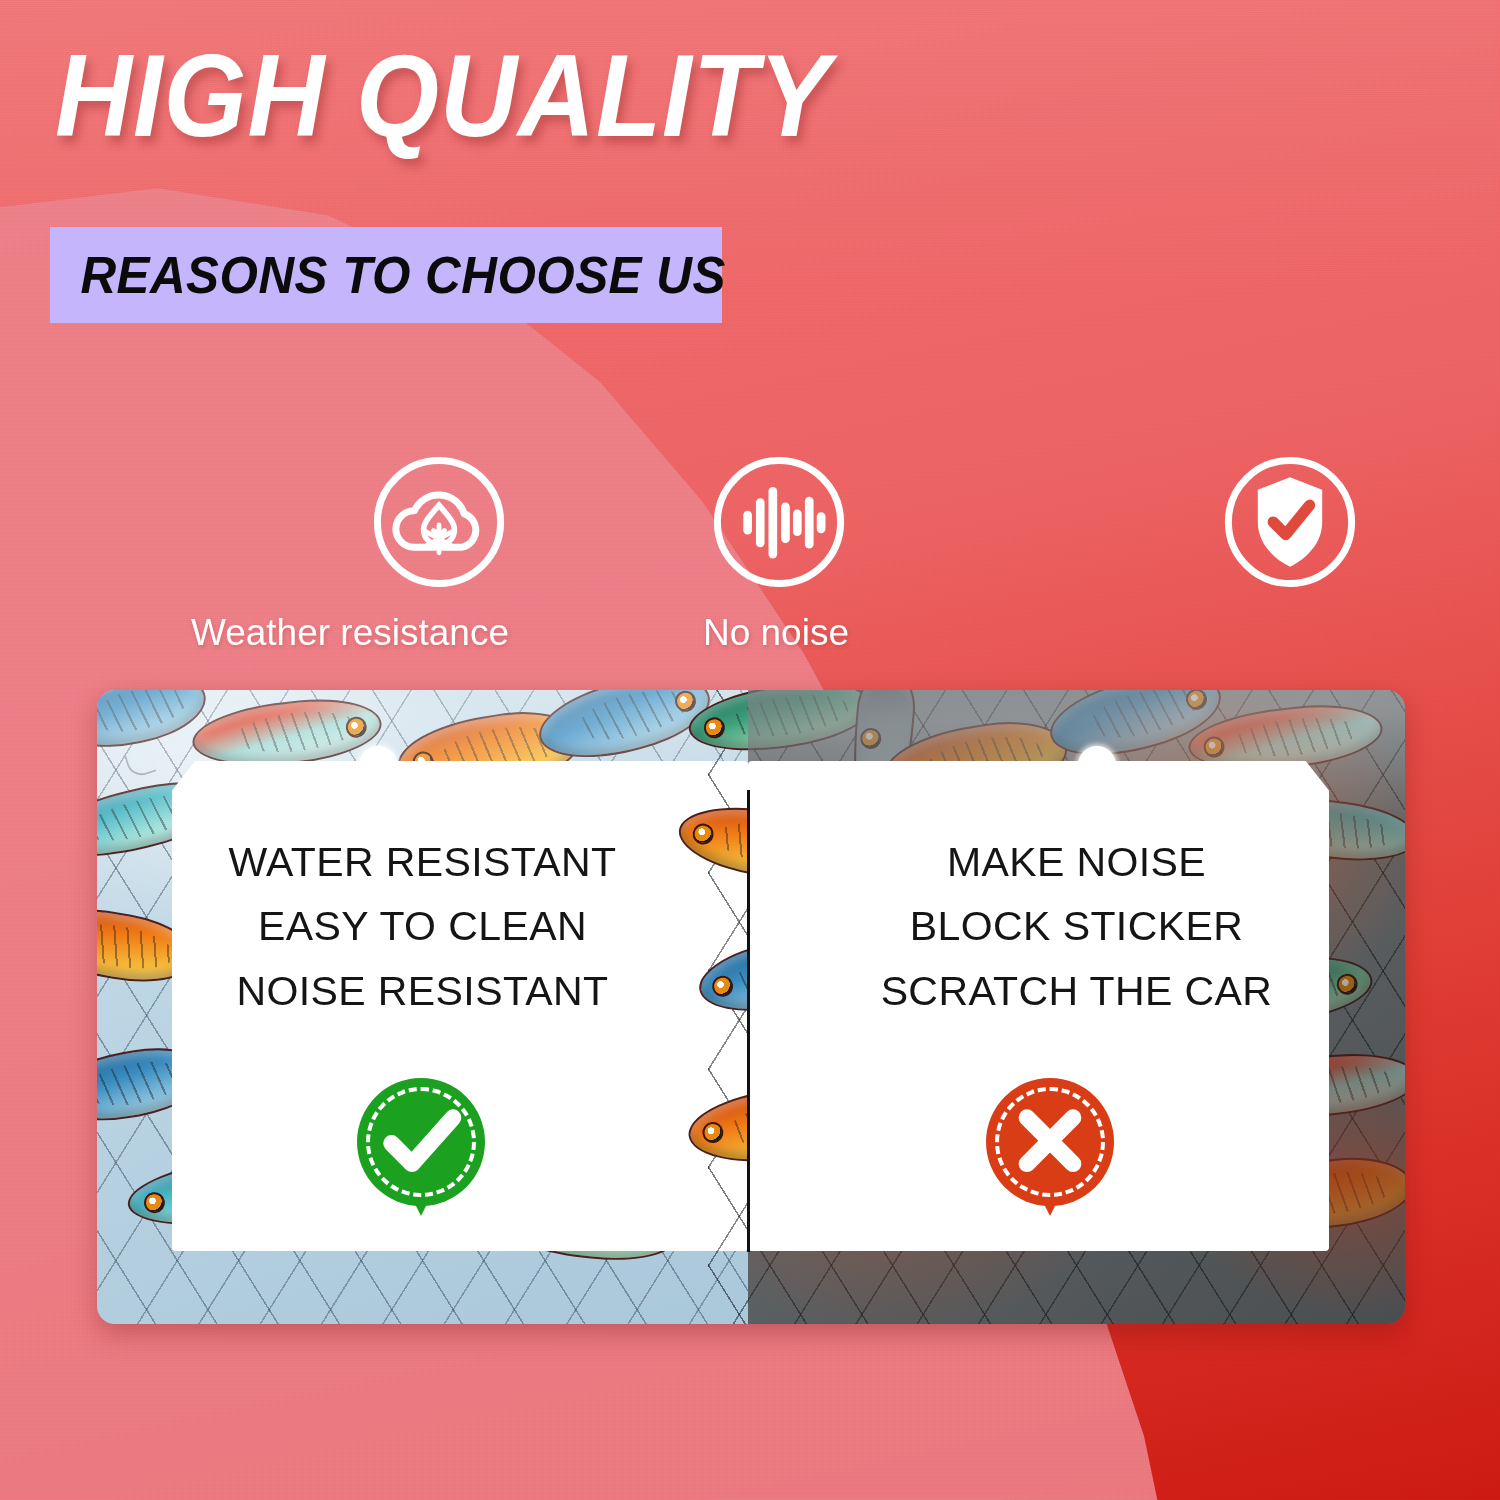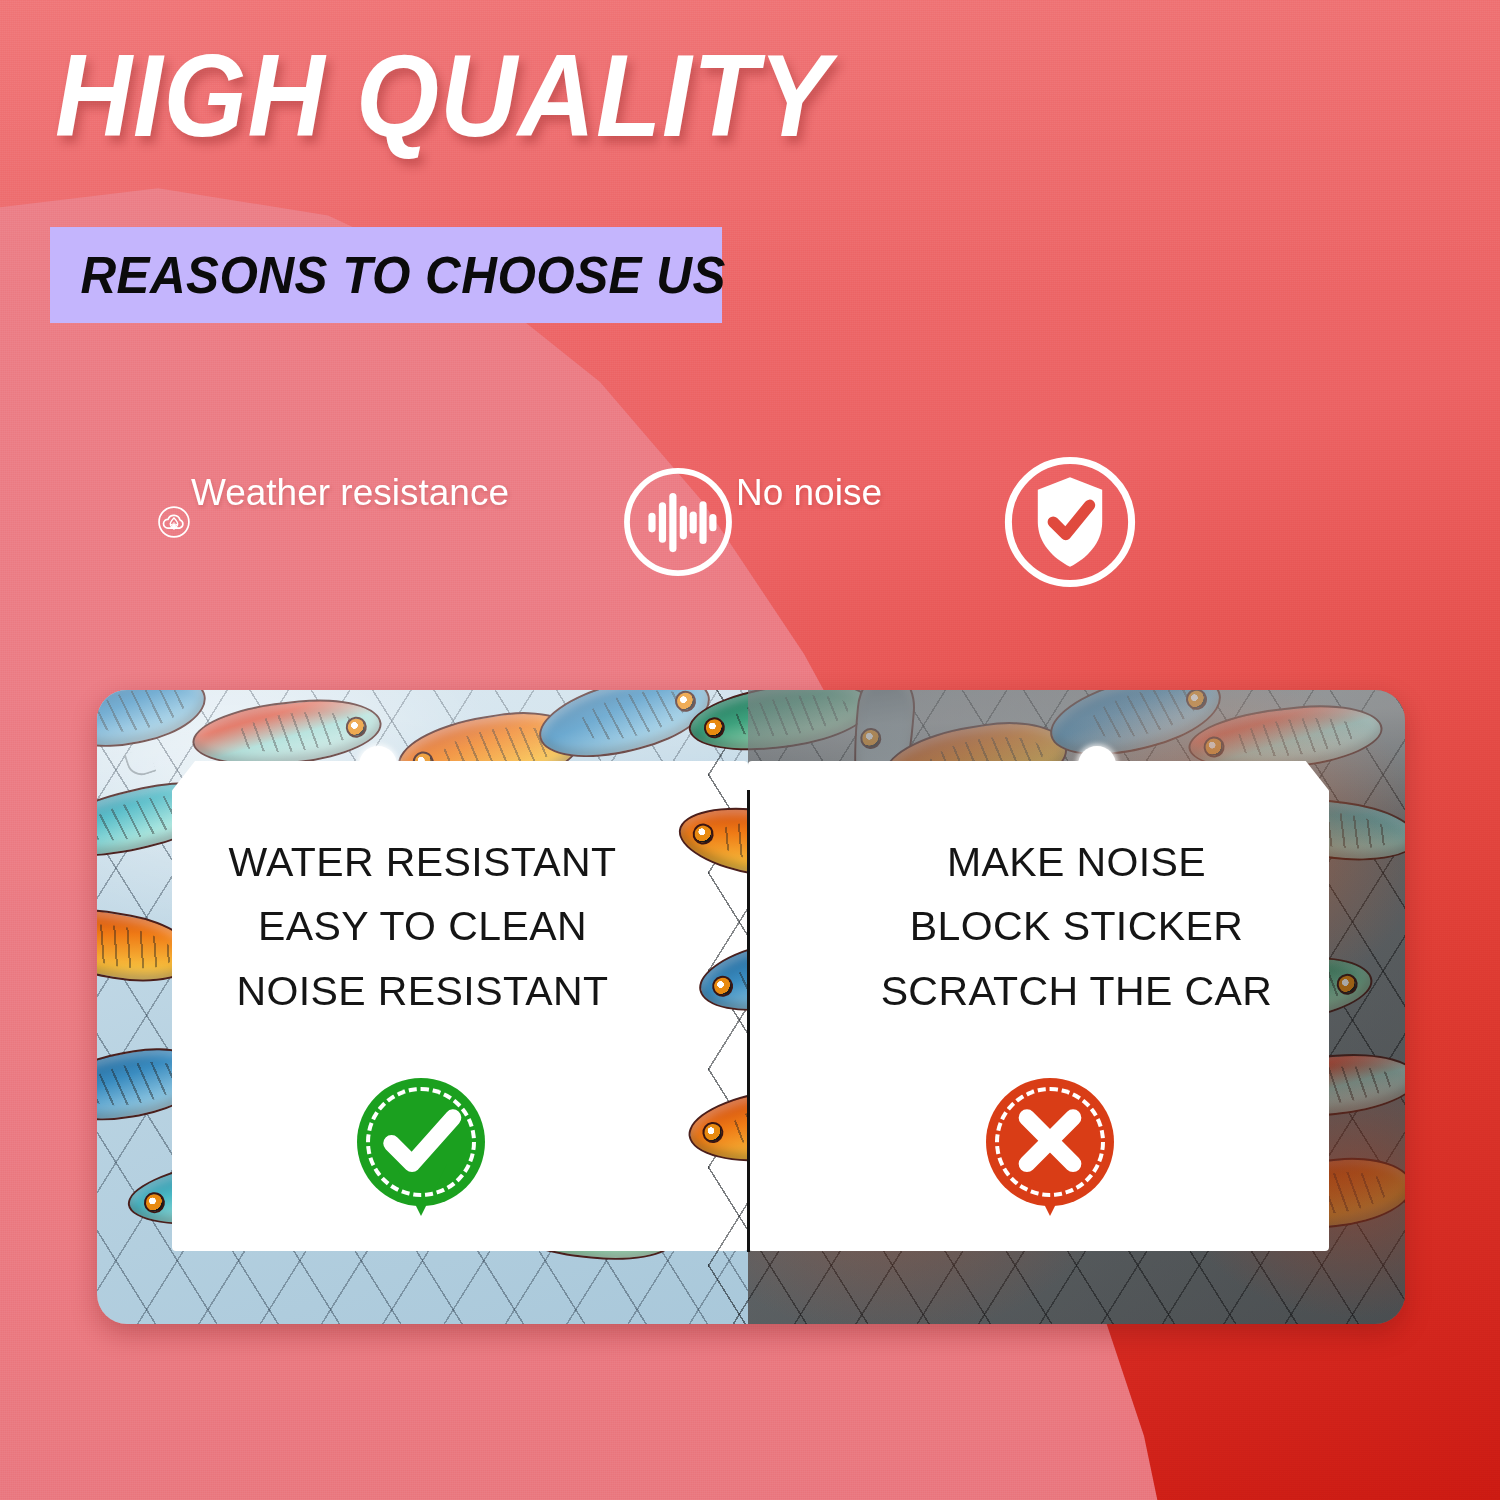--- a/index.html
+++ b/index.html
@@ -60,37 +60,37 @@
     font-size: 52px; font-weight: 700; font-style: italic;
     color: #0b0b0b; letter-spacing: .5px;
     transform: scaleX(.95); transform-origin: left center;
     padding-left: 32px; white-space: nowrap;
   }
 
   
   .features { position: absolute; left: 0; top: 452px; width: 1500px; }
   .feature {
     position: absolute; top: 0;
-    display: flex; flex-direction: row; align-items: flex-start;
+    display: flex; flex-direction: column; align-items: flex-end;
   }
   .feature-f1 { left: 157px; width: 352px; }
-  .feature-f2 { left: 620px; width: 262px; }
+  .feature-f2 { left: 587px; width: 262px; }
   .feature-f3 { left: 1000px; width: 360px; }
   .feature-icon { width: 140px; height: 140px; }
   .feature-label {
     margin-top: 20px;
     font-size: 37px; color: #ffffff; white-space: nowrap;
     text-shadow: 1px 2px 4px rgba(130,25,25,.22);
   }
 
   
   .frame-wrap {
     position: absolute; left: 97px; top: 690px;
     width: 1308px; height: 634px;
-    border-radius: 30px;
+    border-radius: 18px;
     overflow: hidden;
     box-shadow: 0 10px 26px rgba(110,12,12,.30);
   }
   .plate-half { position: absolute; top: 0; height: 100%; }
   .plate-left  { left: 0;     width: 651px; }
   .plate-right { left: 651px; width: 657px; }
 
   
   .lure-pattern { position: absolute; inset: 0; }
   .lure-base-l {

